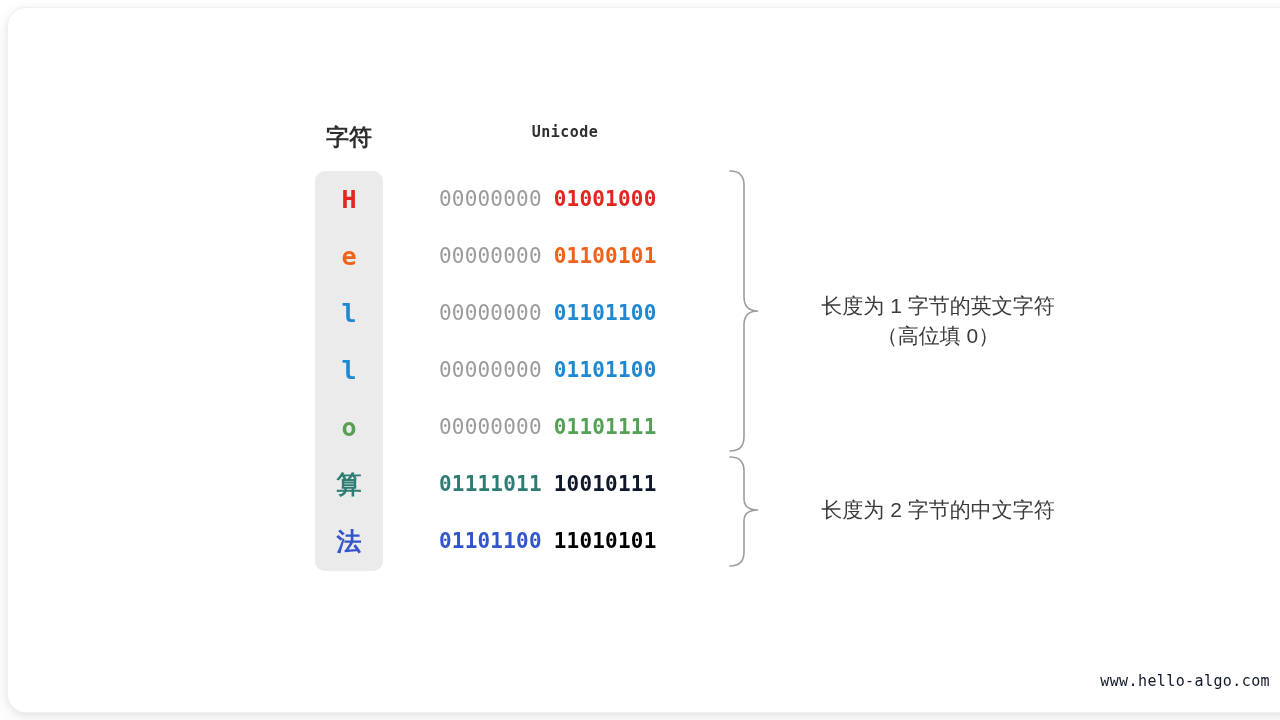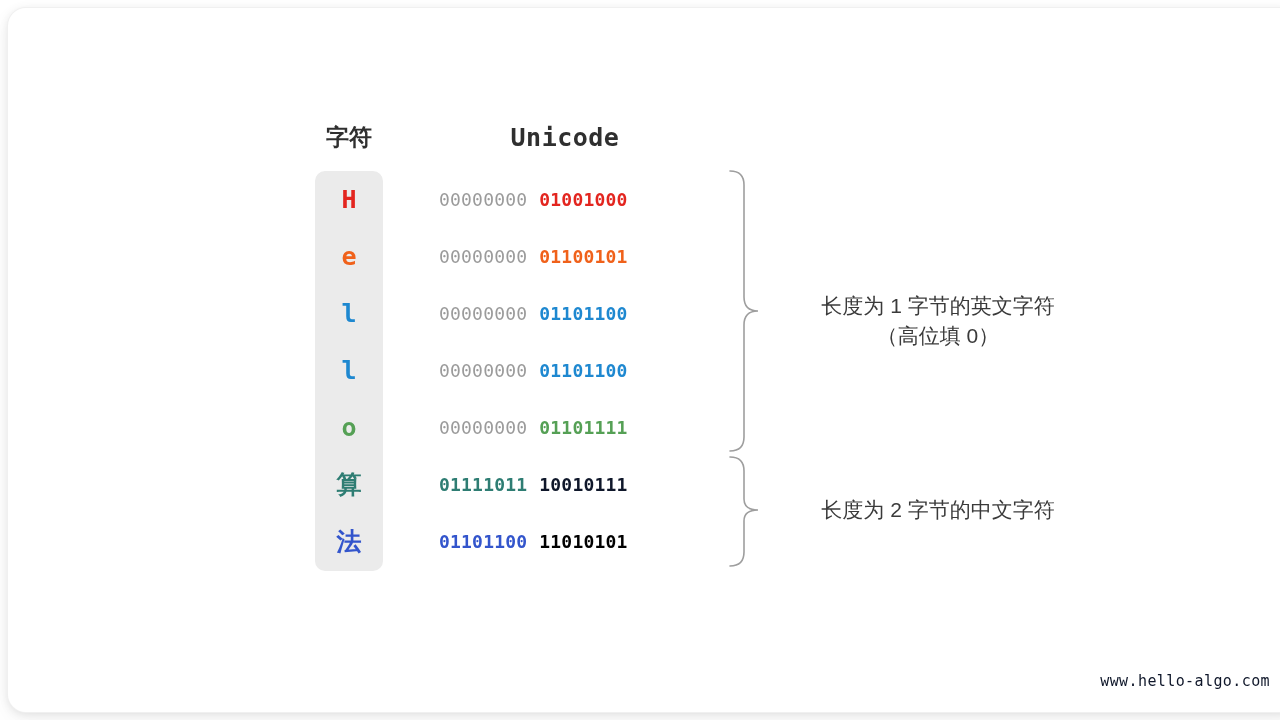--- a/index.html
+++ b/index.html
@@ -41,21 +41,21 @@
     text-align: center;
     font-family: "DejaVu Sans", "Liberation Sans", sans-serif;
     font-size: 23px;
   }
   #header-unicode {
     left: 431px;
     top: 115px;
     width: 252px;
     text-align: center;
     font-family: "DejaVu Sans Mono", "Liberation Mono", monospace;
-    font-size: 25px;
+    font-size: 15px;
     letter-spacing: 0.5px;
   }
 
   
   #char-column {
     position: absolute;
     left: 307px;
     top: 163px;
     width: 68px;
     height: 400px;
@@ -75,21 +75,21 @@
   }
 
   
   .bin-row {
     position: absolute;
     left: 431px;
     width: 252px;
     height: 57px;
     line-height: 57px;
     font-family: "DejaVu Sans Mono", "Liberation Mono", monospace;
-    font-size: 18px;
+    font-size: 21px;
     white-space: nowrap;
   }
   .bin-hi {
     color: #9b9b9b;
     font-weight: normal;
     letter-spacing: 0.2px;
   }
   .bin-lo {
     font-weight: bold;
     letter-spacing: 0.2px;

